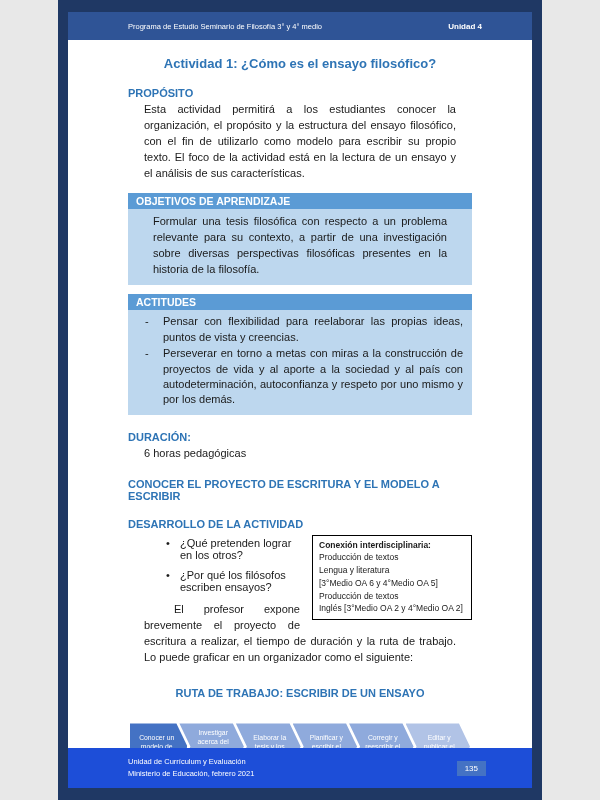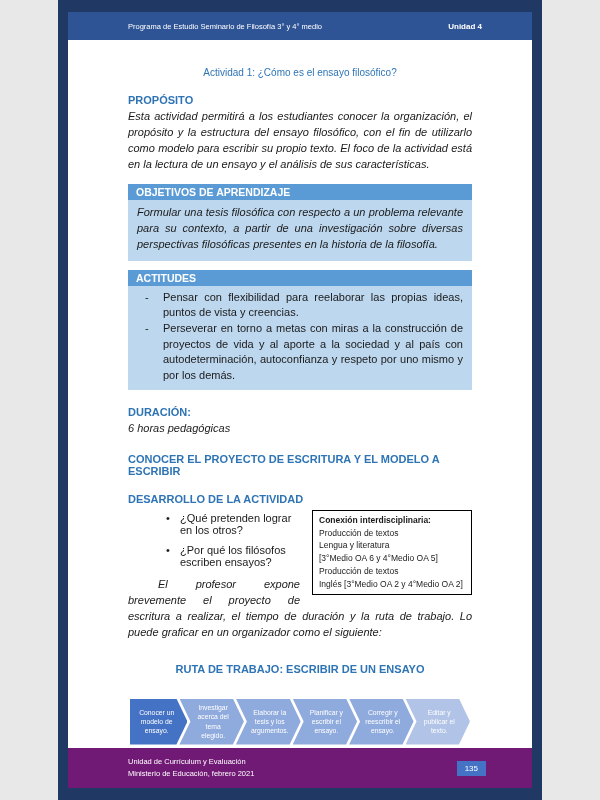--- a/index.html
+++ b/index.html
@@ -13,23 +13,23 @@
     color:#1a1a1a;
   }
   .frame-strip { height:12px; background:#1f3864; flex:0 0 auto; }
   .topbar {
     height:28px; background:#2f5496; flex:0 0 auto;
     display:flex; align-items:center; justify-content:space-between;
     padding:0 50px 0 60px; color:#fff; font-size:7.5px;
   }
   .topbar .right { font-weight:bold; font-size:8px; }
   .content { flex:1 1 auto; padding:0 60px; overflow:hidden; font-size:11px; }
-  .title { color:#2e74b5; font-weight:normal; font-size:10px; text-align:center; margin:27px 0 0; }
+  .title { color:#2e74b5; font-weight:bold; font-size:13px; text-align:center; margin:16px 0 0; }
   .blue-heading { color:#2e74b5; font-weight:bold; font-size:11px; margin:16px 0 3px; }
-  .body-text { margin:2px 0; text-align:justify; line-height:1.45;font-style:italic; }
+  .body-text { margin:2px 16px; text-align:justify; line-height:1.45; }
   .indent { text-indent:30px; margin-top:9px; }
 
   .oa-box { margin-top:11px; }
   .oa-box.actitudes { margin-top:9px; }
   .oa-header { background:#5b9bd5; color:#fff; font-weight:bold; font-size:10.5px; padding:2px 8px; }
   .oa-body { background:#bdd7ee; padding:3px 9px 6px; }
   .oa-code { color:#2e74b5; font-weight:bold; margin:1px 0 0; }
   .dash-item { display:flex; line-height:1.4; text-align:justify; padding-left:8px; margin:1px 0; }
   .dash-item::before { content:"-"; flex:0 0 auto; width:18px; }
 
@@ -57,21 +57,21 @@
   }
   .chevron:first-child {
     clip-path:polygon(0 0, calc(100% - 11px) 0, 100% 50%, calc(100% - 11px) 100%, 0 100%);
     padding-left:8px;
   }
   .chevron + .chevron { margin-left:-8px; }
 
   .closing { margin-top:30px; }
 
   .bottombar {
-    height:40px; background:#701a75; flex:0 0 auto;
+    height:40px; background:#1d4ed8; flex:0 0 auto;
     display:flex; align-items:center; justify-content:space-between;
     padding:0 46px 0 60px; color:#fff; font-size:7.5px;
   }
   .footer-left div { line-height:1.6; }
   .page-num { background:#4472c4; padding:3px 8px; font-size:8px; }
 </style>
 </head>
 <body>
 
 <div class="page">

